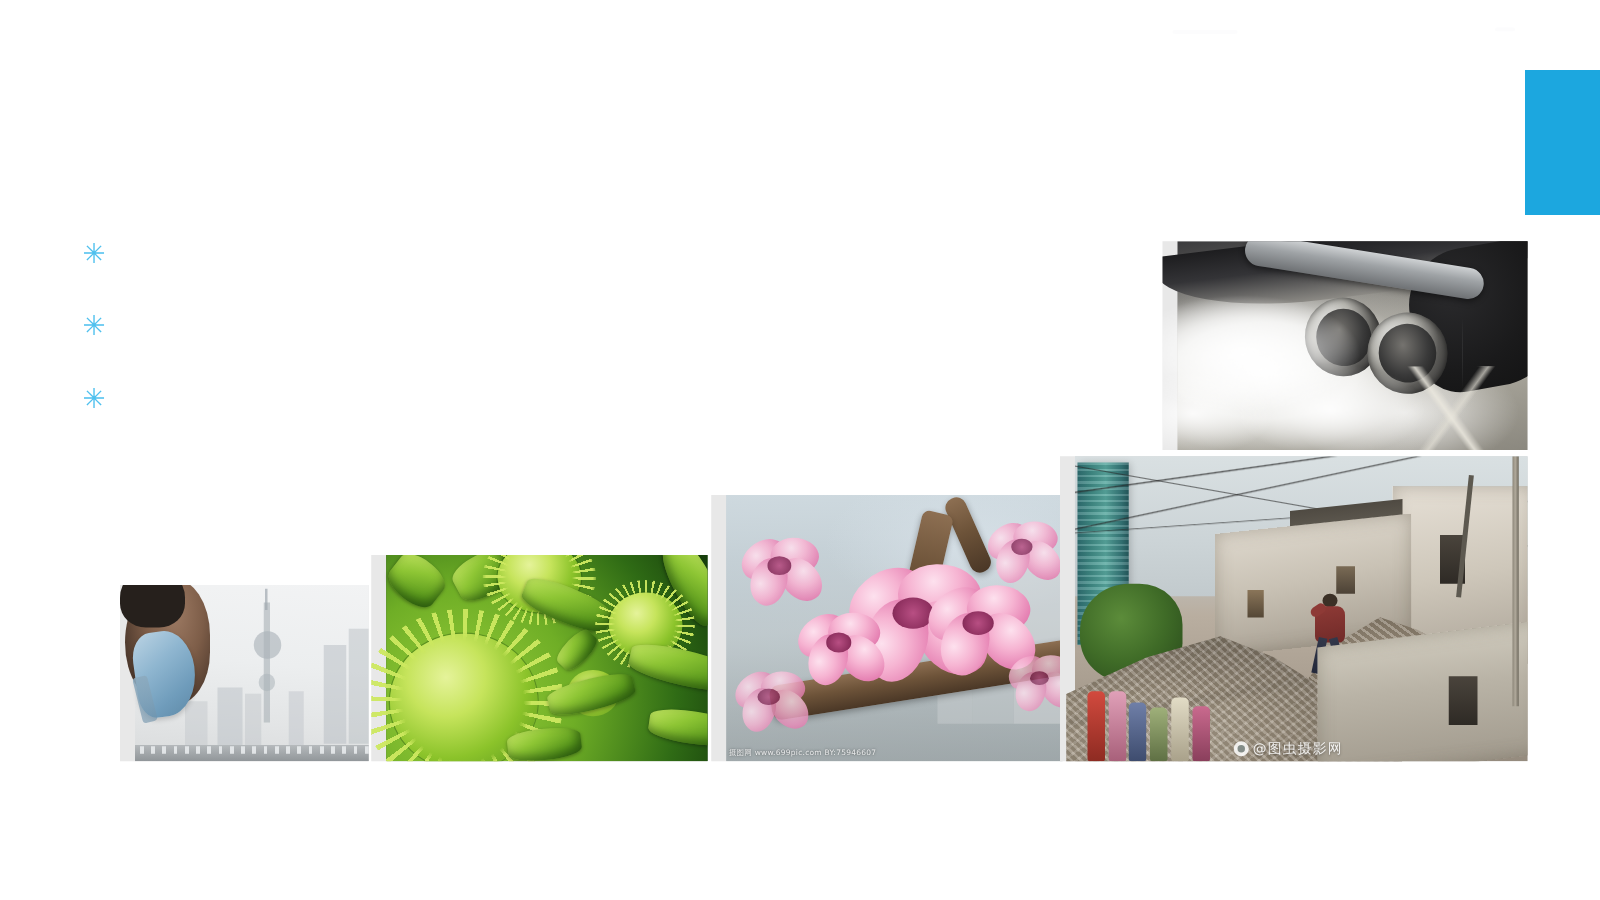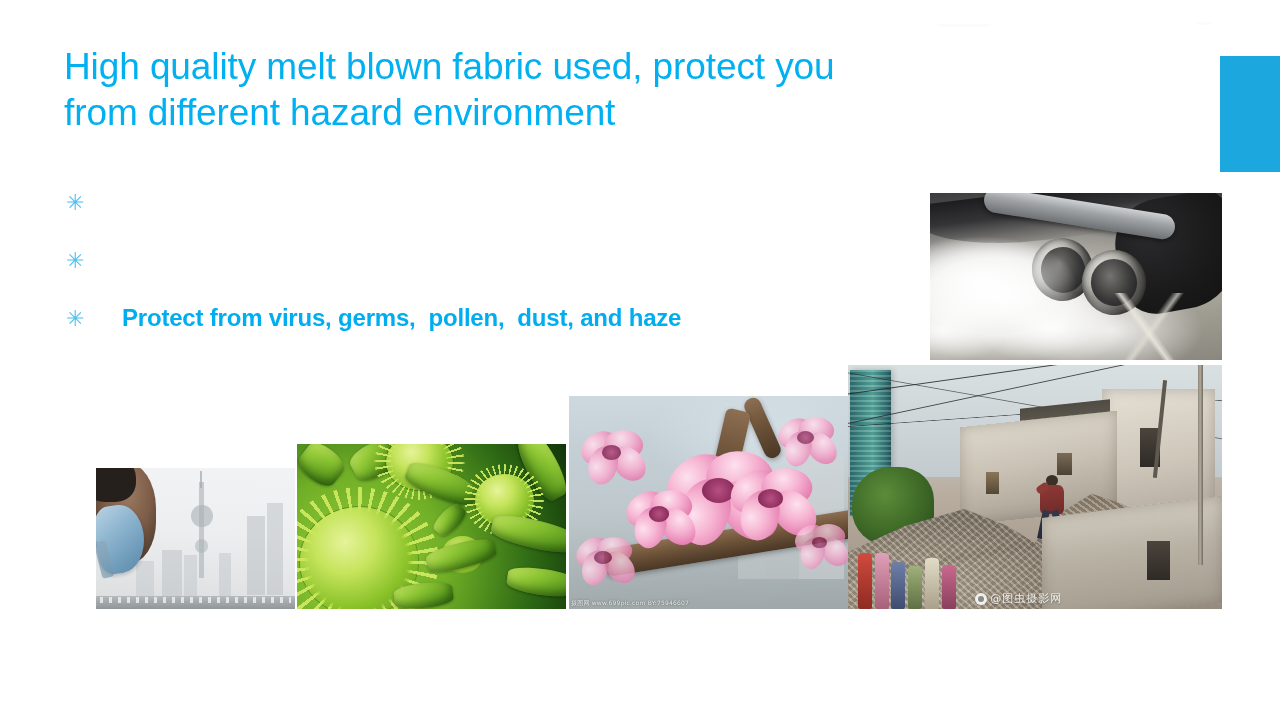--- a/index.html
+++ b/index.html
@@ -93,21 +93,21 @@
   }
 
   
   .photo {
     position: absolute;
     overflow: hidden;
     background: #e8e8e8;
   }
   .photo .inner {
     position: absolute;
-    left: 0; top: 0;
+    left: 12px; top: 0;
     width: 100%;
     height: 100%;
   }
 
   
   #photo-exhaust { left: 930px; top: 193px; width: 292px; height: 167px; }
   .exhaust-bg {
     background:
       radial-gradient(ellipse 60% 55% at 24% 62%, rgba(255,255,255,0.98) 0%, rgba(246,246,244,0.85) 42%, rgba(215,214,208,0.25) 72%, rgba(0,0,0,0) 100%),
       radial-gradient(ellipse 45% 40% at 62% 82%, rgba(255,255,255,0.85) 0%, rgba(0,0,0,0) 70%),
@@ -550,36 +550,33 @@
 </head>
 <body>
 
 <div id="slide">
 
   <div class="ghost-mark ghost-a"></div>
   <div class="ghost-mark ghost-b"></div>
 
   <div class="accent-block"></div>
 
-  <div class="title">High quality melt blown fabric used, protect you
-from different hazard environment</div>
 
   <div class="bullets">
 
     <div class="bullet-row">
       <span class="bullet-mark">✳</span>
     </div>
 
     <div class="bullet-row">
       <span class="bullet-mark">✳</span>
     </div>
 
     <div class="bullet-row">
       <span class="bullet-mark">✳</span>
-      <span class="bullet-text">Protect from virus, germs,  pollen,  dust, and haze</span>
     </div>
 
   </div>
 
   <div class="photo" id="photo-exhaust">
     <div class="inner exhaust-bg">
       <div class="exh-bumper"></div>
       <div class="exh-dark"></div>
       <div class="exh-pipebar"></div>
       <div class="exh-tip t1">

